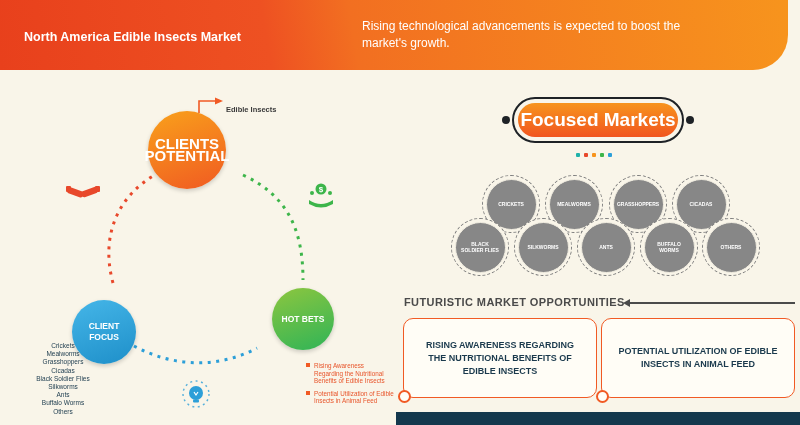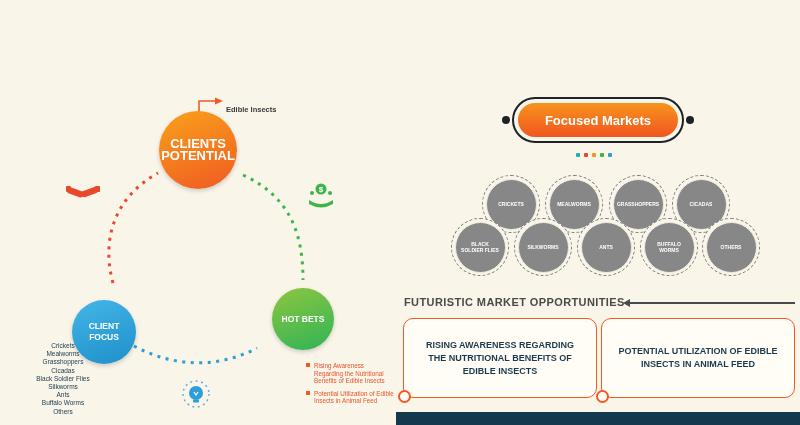--- a/index.html
+++ b/index.html
@@ -11,21 +11,21 @@
   .banner { position:absolute; left:0; top:0; width:788px; height:70px;
     background:linear-gradient(80deg,#e8401c 0%,#ee5122 34%,#f26f21 45%,#f7941d 100%);
     border-radius:0 0 35px 0; }
   .banner-title { position:absolute; left:24px; top:30px; color:#fff; font-size:12.5px; font-weight:bold; }
   .banner-sub { position:absolute; left:362px; top:18px; width:350px; color:#fff; font-size:12px; line-height:17px; }
 
   
   .arcs { position:absolute; left:0; top:0; }
   .node { position:absolute; border-radius:50%; display:flex; align-items:center; justify-content:center;
     text-align:center; color:#fff; font-weight:bold; box-shadow:0 2px 4px rgba(0,0,0,.18); }
-  .node-cp { left:159px; top:111px; width:78px; height:78px; font-size:13px; line-height:12px;
+  .node-cp { left:148px; top:111px; width:78px; height:78px; font-size:15px; line-height:12px;
     background:linear-gradient(160deg,#f9a11b,#f05a22); padding:6px; }
   .node-cf { left:72px; top:300px; width:64px; height:64px; font-size:8.5px; line-height:11px;
     background:linear-gradient(160deg,#45b6e8,#1e8fc9); padding:6px; }
   .node-hb { left:272px; top:288px; width:62px; height:62px; font-size:8.5px; line-height:11px;
     background:linear-gradient(160deg,#8dc63f,#2fb457); padding:6px; }
   .edible-label { position:absolute; left:226px; top:95px; font-size:7.5px; font-weight:bold; color:#3a3a3a;margin-top:10px; }
 
   .cf-list { position:absolute; left:16px; top:342px; width:94px; text-align:center;
     font-size:6.5px; line-height:8.2px; color:#1b3a4d; }
   .hb-list { position:absolute; left:306px; top:362px; width:88px; }
@@ -35,21 +35,21 @@
 
   .icon { position:absolute; }
   .hs-icon { left:66px; top:180px; }
   .money-icon { left:306px; top:182px; }
   .bulb-icon { left:180px; top:380px; }
 
   
   .fm-wrap { position:absolute; left:512px; top:97px; width:172px; height:46px;
     border:2.5px solid #1e2226; border-radius:23px; padding:4px; background:#f9f5e9; }
   .fm-pill { width:100%; height:100%; border-radius:17px; background:linear-gradient(180deg,#f7941d,#f1551f);
-    display:flex; align-items:center; justify-content:center; color:#fff; font-weight:bold; font-size:13px;text-align:right; }
+    display:flex; align-items:center; justify-content:center; color:#fff; font-weight:bold; font-size:19px;text-align:right; }
   .fm-dot-l,.fm-dot-r { position:absolute; top:50%; width:8px; height:8px; margin-top:-4px;
     border-radius:50%; background:#1e2226; }
   .fm-dot-l { left:-12px; } .fm-dot-r { right:-12px; }
   .dots-row { position:absolute; left:576px; top:153px; display:flex; gap:4px; }
   .dots-row span { width:4px; height:4px; border-radius:1px; display:block; }
   .d1{background:#20b2aa}.d2{background:#e8482b}.d3{background:#f7941d}.d4{background:#3db54a}.d5{background:#2d9fd8}
 
   .circle-wrap { position:absolute; width:58px; height:58px; border-radius:50%;
     border:1.5px dashed #7d7d7d; padding:2.5px; background:#f9f5e9; }
   .circle-inner { width:100%; height:100%; border-radius:50%; background:#878787; border:1.5px solid #f1ede1;
@@ -69,20 +69,24 @@
     border-radius:50%; background:#fffdf6; border:2px solid #f15a24; }
   .opp-box.b1 { left:403px; } .opp-box.b2 { left:601px; }
 
   .footer-bar { position:absolute; right:0; bottom:0; width:404px; height:13px; background:#14384d; }
 </style>
 </head>
 <body>
 
 <div id="app">
 
+  <header class="banner">
+    <h1 class="banner-title">North America Edible Insects Market</h1>
+    <p class="banner-sub">Rising technological advancements is expected to boost the market's growth.</p>
+  </header>
 
   <section>
     <svg class="arcs" width="400" height="425">
       <path d="M 113 283 C 100 235 118 195 158 173" fill="none" stroke="#e8482b" stroke-width="3" stroke-dasharray="3 5.5"></path>
       <path d="M 243 175 C 288 196 303 230 303 280" fill="none" stroke="#3db54a" stroke-width="3" stroke-dasharray="3 5.5"></path>
       <path d="M 134 346 C 175 368 220 368 257 348" fill="none" stroke="#2d9fd8" stroke-width="3" stroke-dasharray="3 5.5"></path>
       <path d="M 199 113 L 199 101 L 215 101" fill="none" stroke="#f15a24" stroke-width="1.6"></path>
       <polygon points="215,97.5 223,101 215,104.5" fill="#f15a24"></polygon>
     </svg>
 

